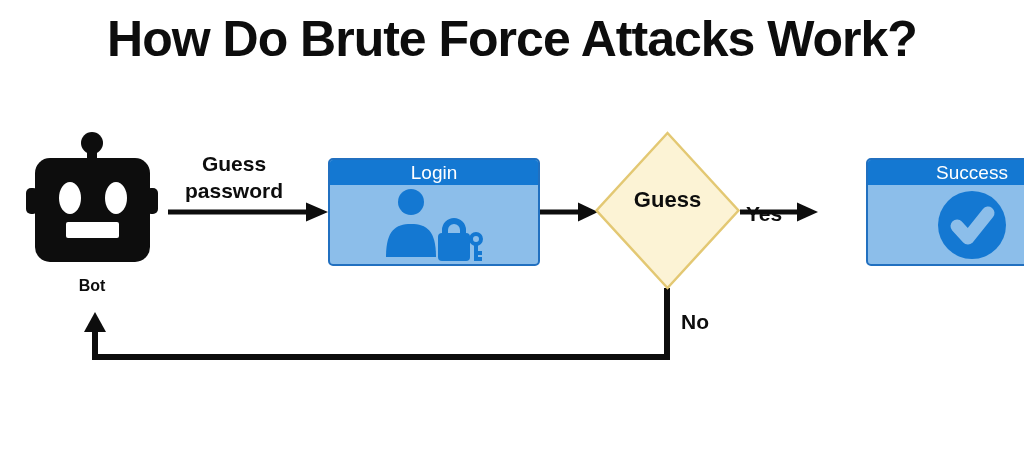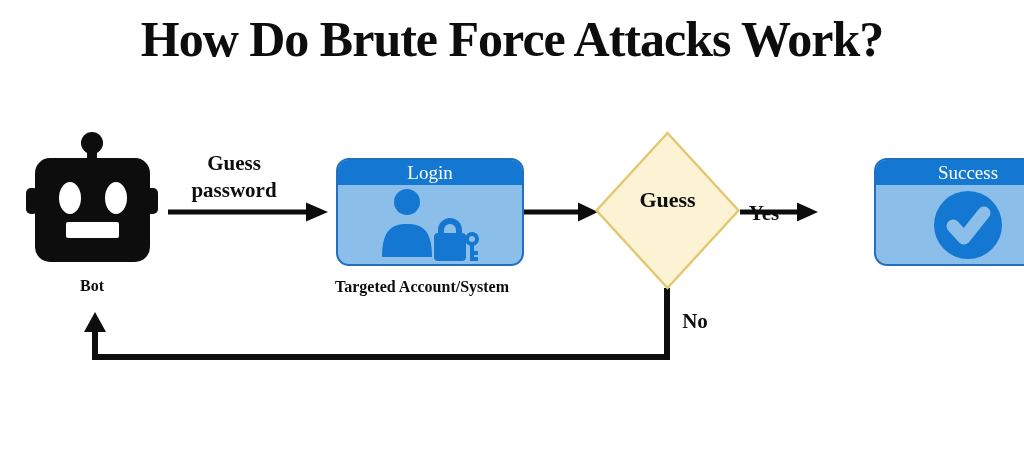--- a/index.html
+++ b/index.html
@@ -11,39 +11,38 @@
     --ink:#0d0d0d;
     --bg:#ffffff;
   }
   *{margin:0;padding:0;box-sizing:border-box;}
   html,body{background:#dddddd;}
   .canvas{
     position:relative;
     width:1024px;height:463px;
     background:var(--bg);
     overflow:hidden;
-    font-family:Liberation Serif, serif;
+    font-family:Liberation Sans, sans-serif;
     color:var(--ink);
   }
   .title{
     position:absolute;top:10px;left:0;width:1024px;
     text-align:center;
     font-size:50px;font-weight:bold;letter-spacing:-1px;
     color:var(--ink);
   }
   .abs{position:absolute;}
   
   .node{
     position:absolute;
-    width:188px;height:108px;
+    width:212px;height:108px;
     border:2px solid var(--node-border);
-    border-radius:13px;
+    border-radius:5px;
     background:var(--node-body);
     overflow:hidden;
-    margin-left:8px;
   }
   .node-header{
     height:25px;
     background:var(--node-header);
     color:#ffffff;
     font-size:19px;line-height:25px;
     text-align:center;
   }
   .node-body{
     height:79px;
@@ -132,21 +131,20 @@
         <rect x="55" y="46" width="32" height="28" rx="4" class="hdr-fill"></rect>
         <g>
           <circle cx="93" cy="52" r="5" class="hdr-stroke" stroke-width="4"></circle>
           <line x1="93" y1="57" x2="93" y2="74" class="hdr-stroke" stroke-width="4"></line>
           <line x1="93" y1="66" x2="99" y2="66" class="hdr-stroke" stroke-width="4"></line>
           <line x1="93" y1="72" x2="99" y2="72" class="hdr-stroke" stroke-width="4"></line>
         </g>
       </svg>
     </div>
   </div>
-  <div class="caption" style="left:298px;top:278px;width:248px;">Targeted Account/System</div>
 
   <svg class="abs" style="left:595px;top:131px;" width="146" height="160" viewBox="0 0 146 160">
     <polygon points="72.5,2 143.5,79.5 72.5,157 1.5,79.5" class="diamond-shape"></polygon>
   </svg>
   <div class="diamond-label">
     <span>Guess</span><br>
   </div>
 
   <div class="edge-label" style="left:739px;top:200px;width:50px;">Yes</div>
   <div class="edge-label" style="left:673px;top:308px;width:44px;text-align:center;">No</div>

